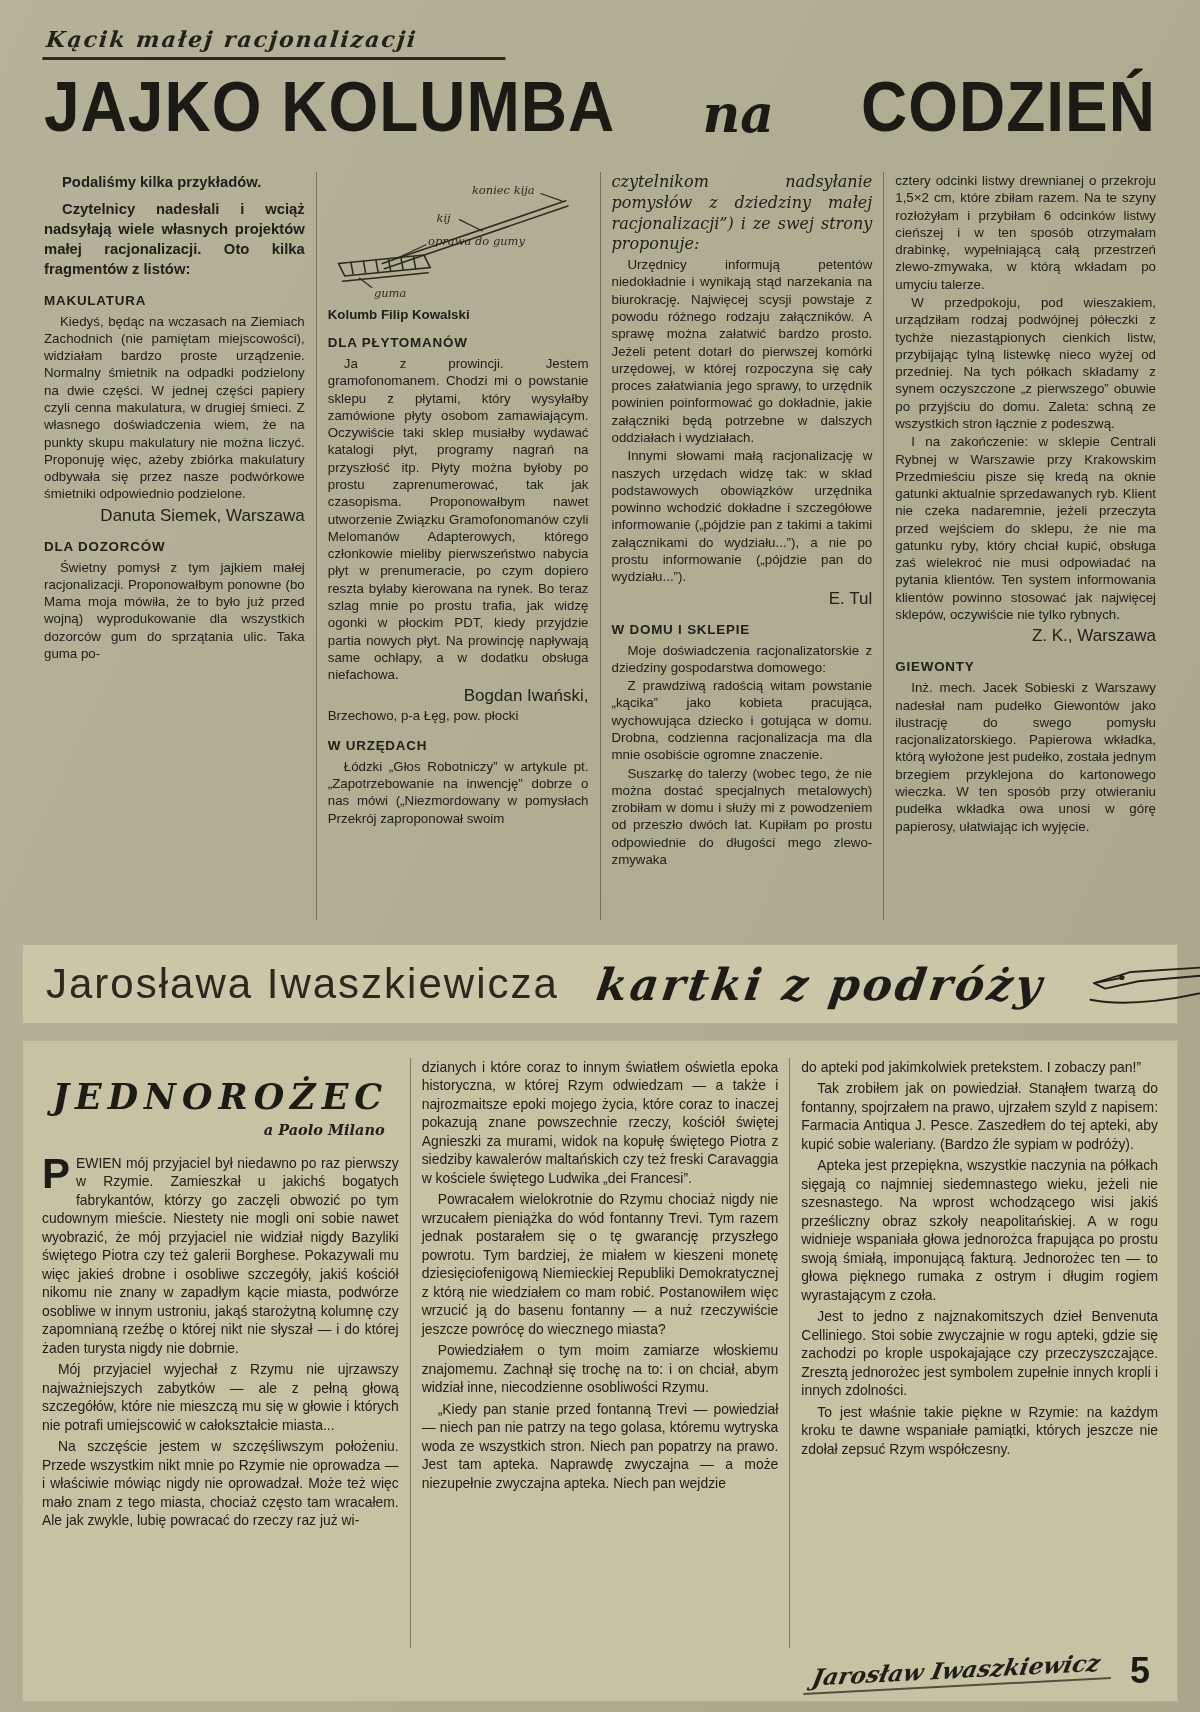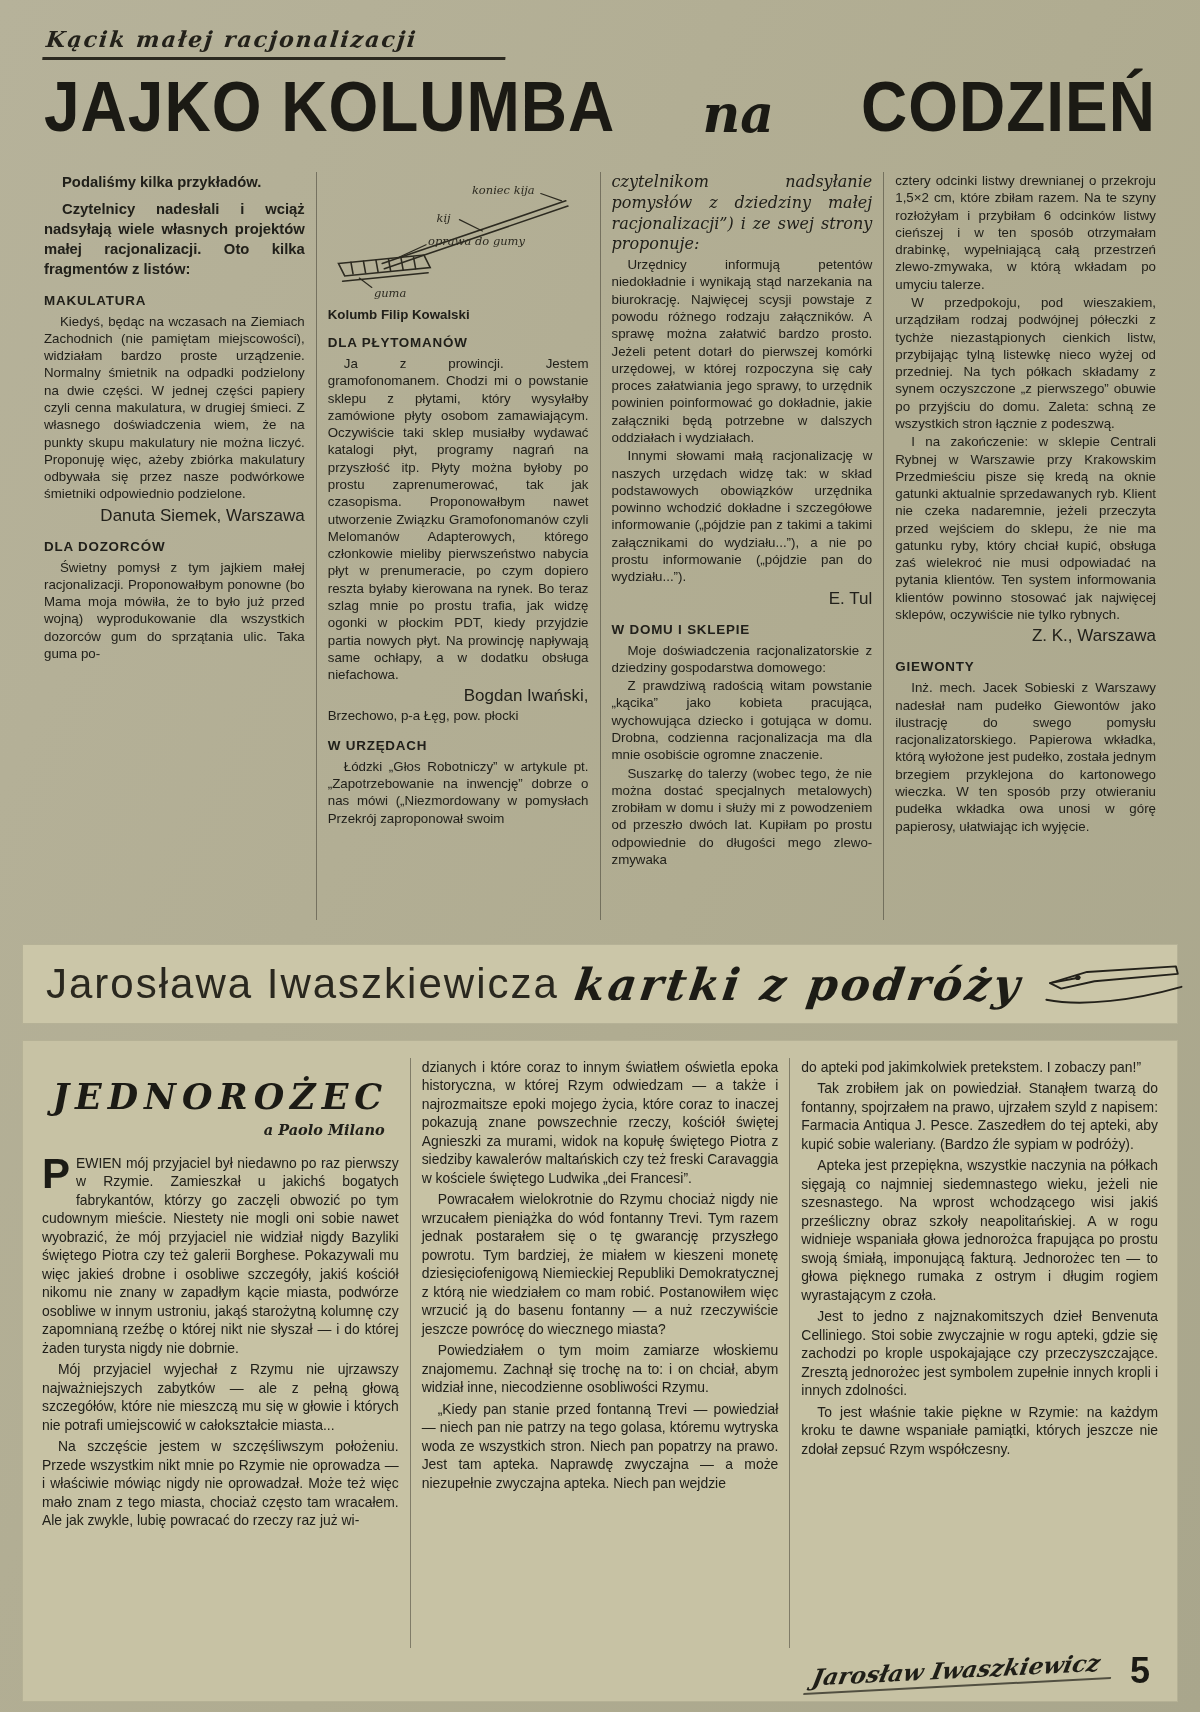--- a/index.html
+++ b/index.html
@@ -34,21 +34,21 @@
   .b-noindent { text-indent: 0; }
   .b-italic { font-style: italic; font-family: "DejaVu Serif", serif; font-size: 16px; }
   .b-heading { font-size: 13.4px; font-weight: 700; letter-spacing: .8px; margin: 13px 0 5px; }
   .b-sig { font-size: 17px; font-weight: 400; text-align: right; margin: 3px 0 1px; }
   .b-caption { font-size: 13.3px; font-weight: 700; margin: 4px 0 0; }
   .figure { margin: 8px 0 2px; }
   .figure svg { display: block; width: 100%; height: auto; }
   
   .banner {
     margin: 24px 22px 16px 22px; height: 80px; background: #cbc6a8;
-    display: flex; align-items: center; padding: 0 20px 0 24px; gap: 16px;
+    display: flex; align-items: center; padding: 0 20px 0 24px; gap: 38px;
     box-shadow: 0 0 0 1px rgba(60,58,44,.15) inset;
   }
   .banner-author { font-size: 42px; letter-spacing: 2px; color: #2a281f; white-space: nowrap; }
   .banner-script {
     font-family: "DejaVu Serif", serif; font-style: italic; font-weight: 700;
     font-size: 44px; letter-spacing: 3px; transform: skewX(-8deg); color: #1d1c16;
     flex: 1; text-align: center; white-space: nowrap;
   }
   .pen svg { display: block; }
   

